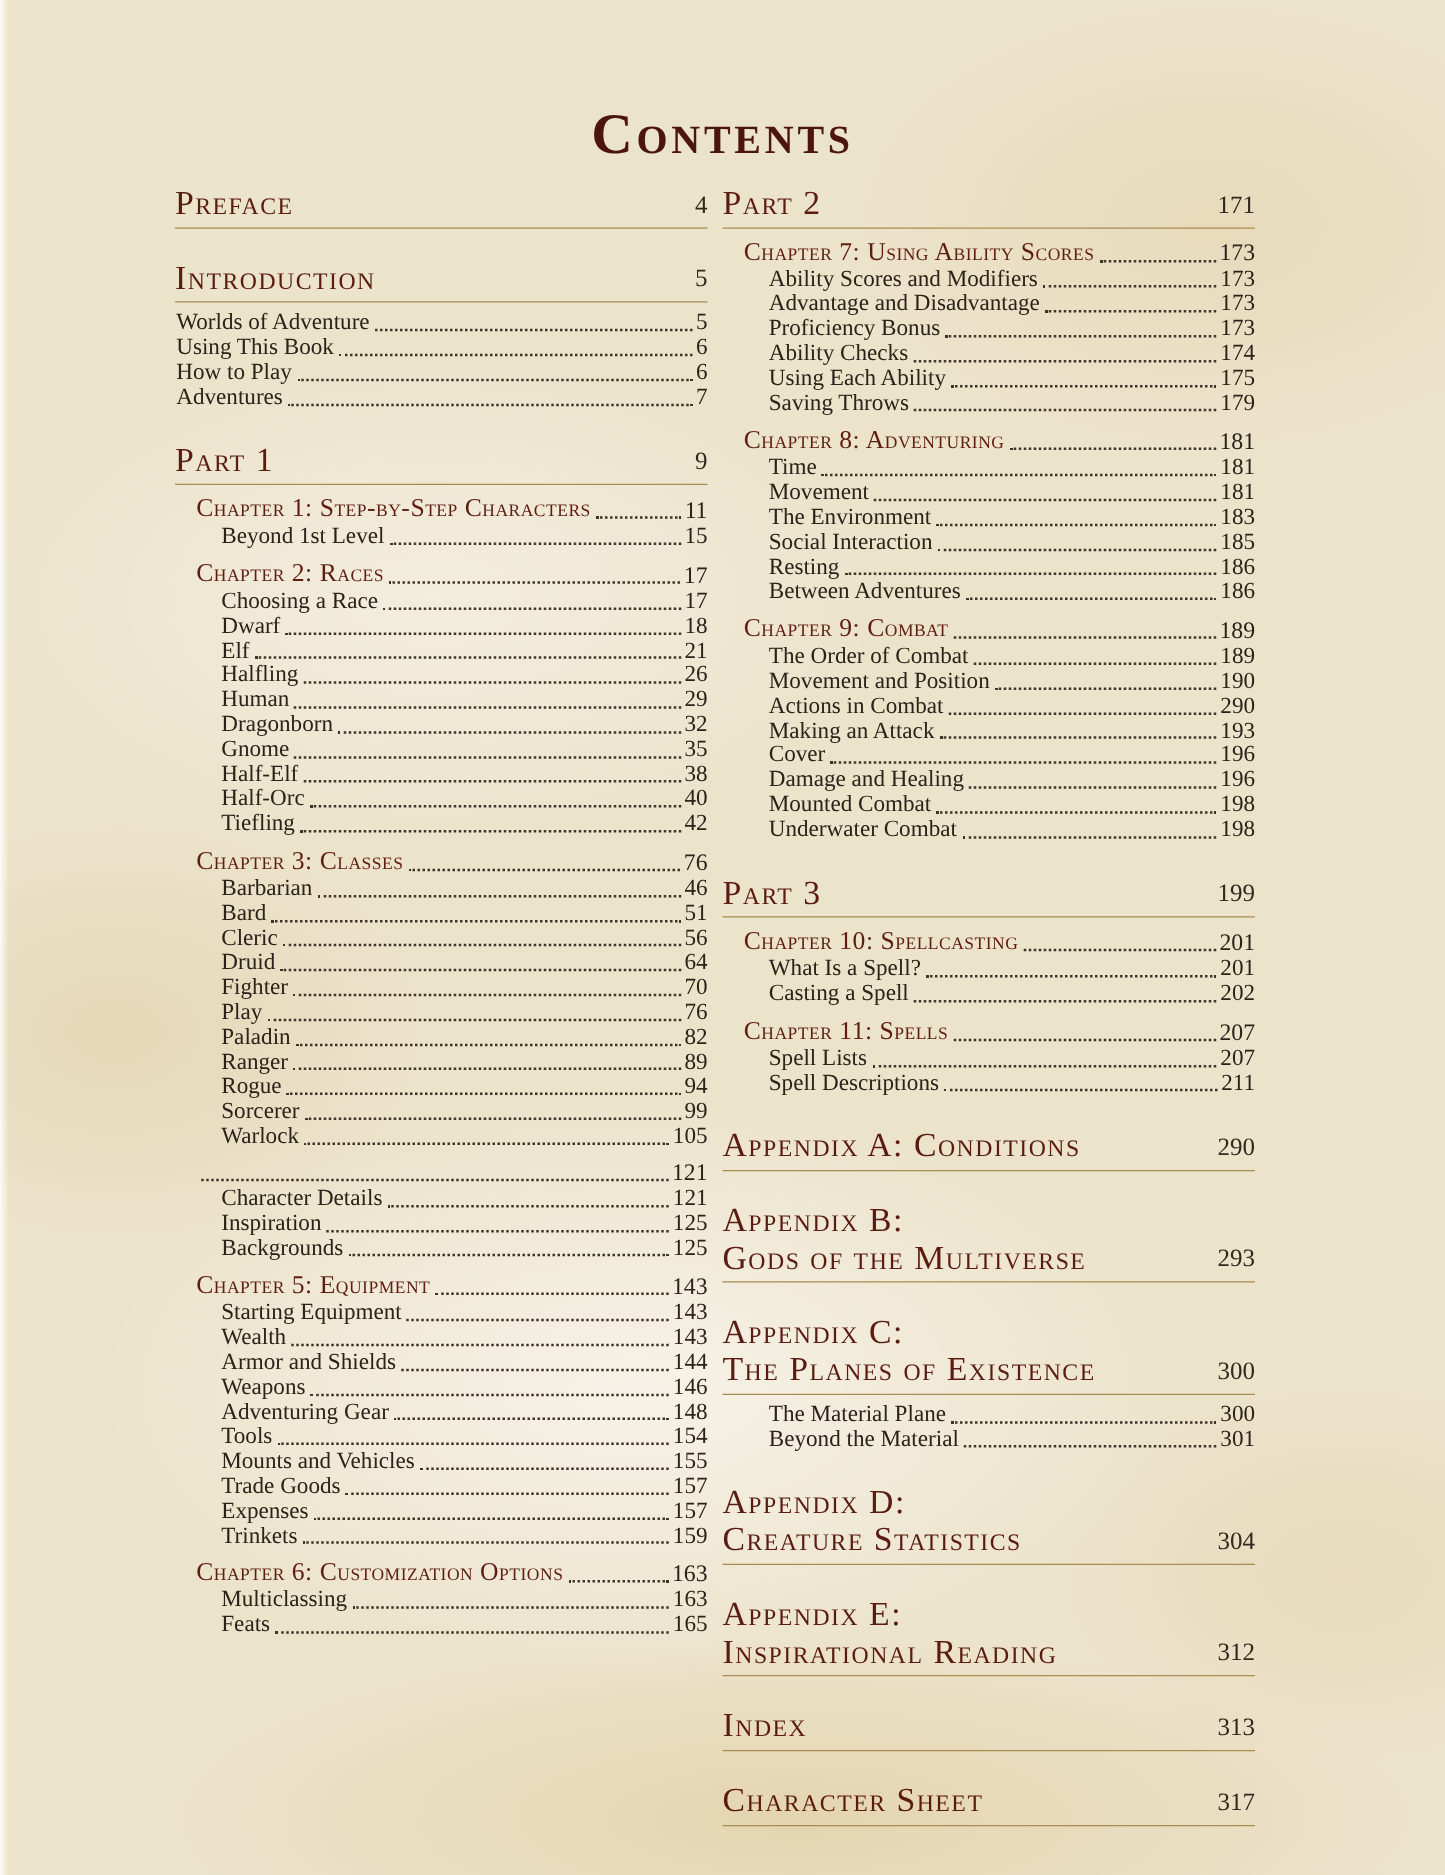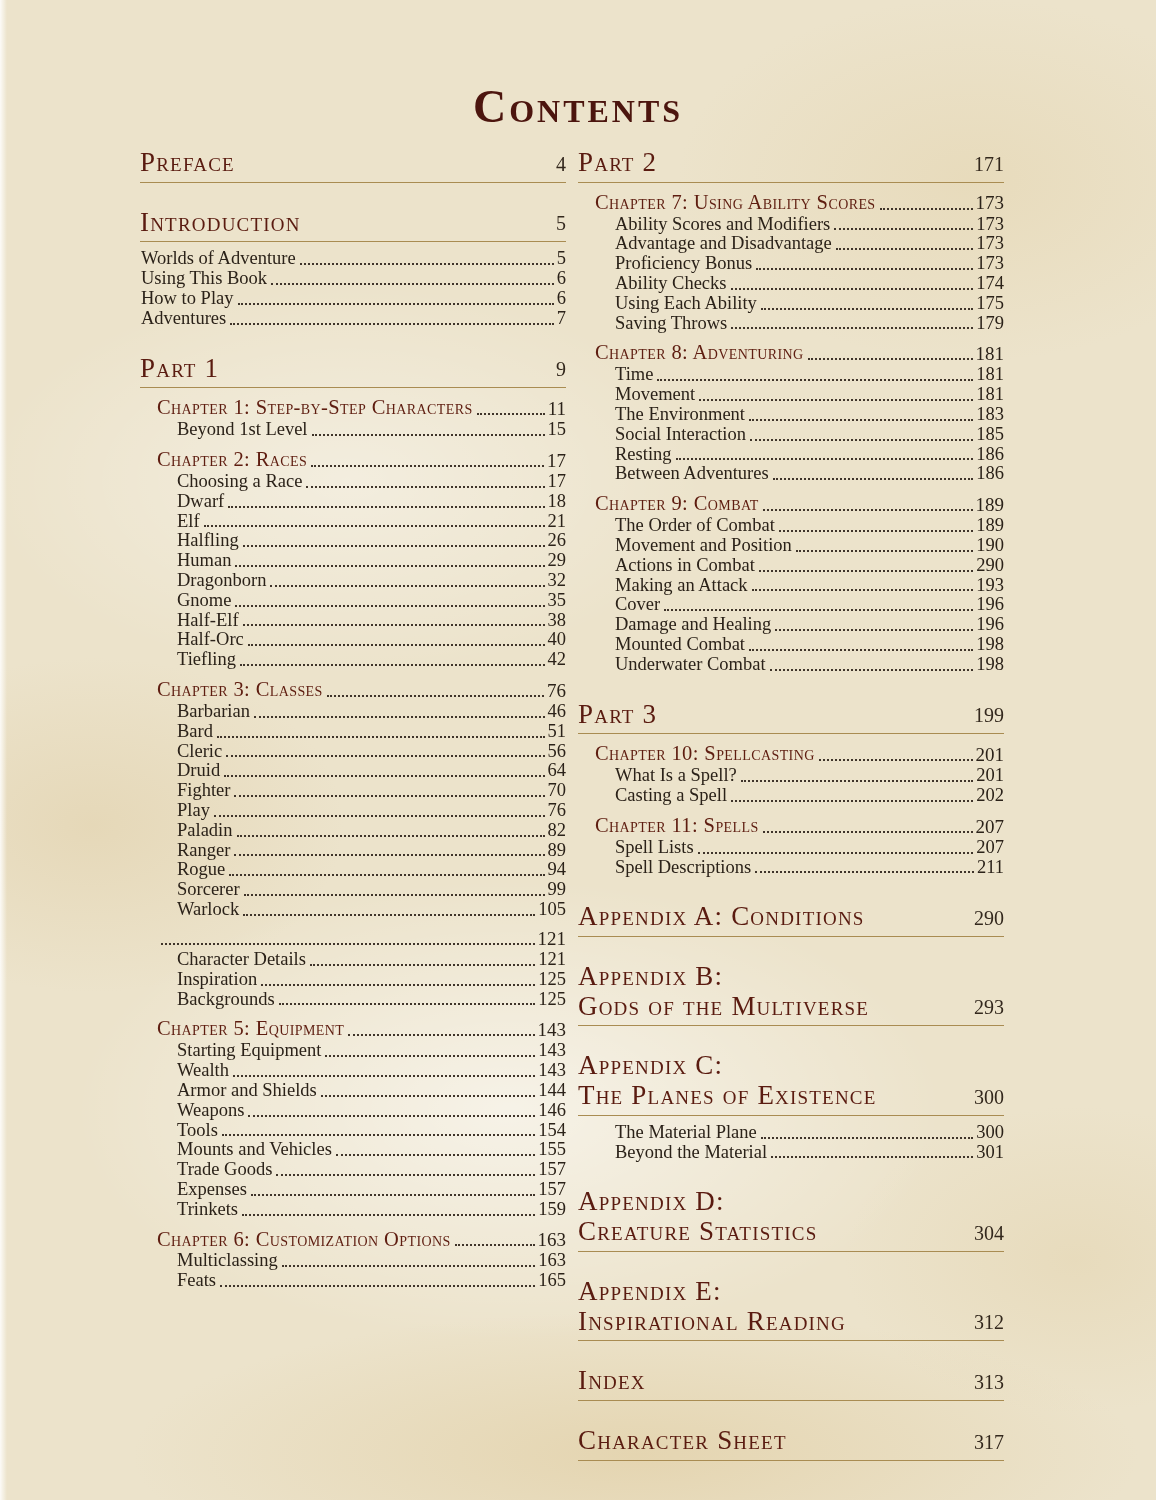--- a/index.html
+++ b/index.html
@@ -307,20 +307,25 @@
               <span class="t">Armor and Shields</span>
               <span class="leader"></span>
               <span class="pg">144</span>
             </div>
             <div class="row entry-row">
               <span class="t">Weapons</span>
               <span class="leader"></span>
               <span class="pg">146</span>
             </div>
             <div class="row entry-row">
+              <span class="t">Adventuring Gear</span>
+              <span class="leader"></span>
+              <span class="pg">148</span>
+            </div>
+            <div class="row entry-row">
               <span class="t">Tools</span>
               <span class="leader"></span>
               <span class="pg">154</span>
             </div>
             <div class="row entry-row">
               <span class="t">Mounts and Vehicles</span>
               <span class="leader"></span>
               <span class="pg">155</span>
             </div>
             <div class="row entry-row">

